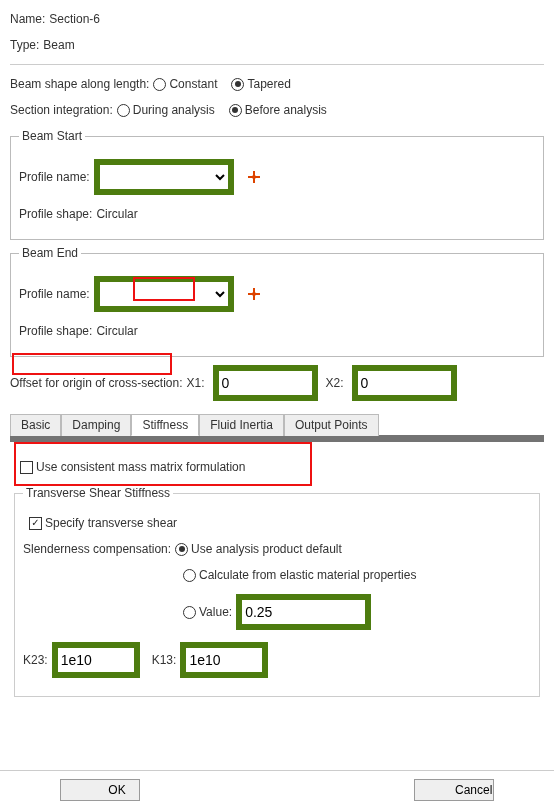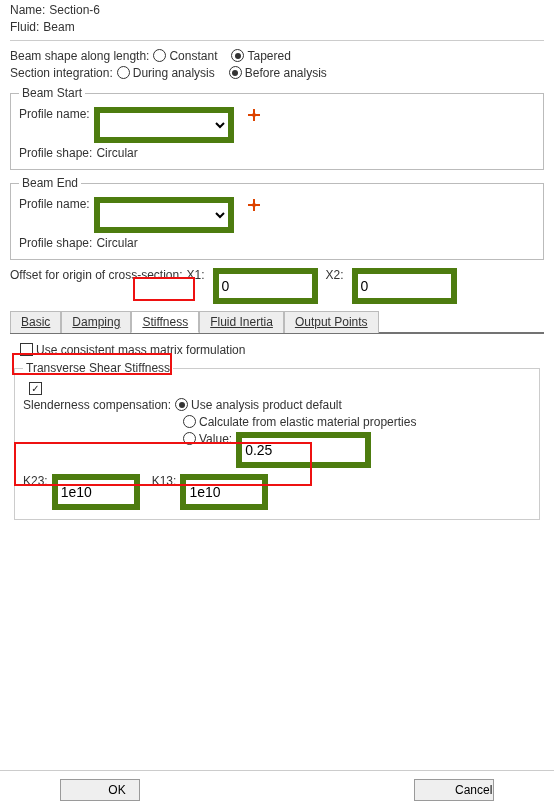--- a/index.html
+++ b/index.html
@@ -7,21 +7,21 @@
     margin: 0;
     font-family: "Segoe UI", Tahoma, sans-serif;
     font-size: 12px;
     color: #333;
     background: #fff;
     width: 554px;
     height: 807px;
     position: relative;
   }
   .content { padding: 0 10px 5px 10px; }
-  .row { display: flex; margin: 3px 0; }
+  .row { display: flex; align-items: center; margin: 12px 0; }
   .lbl { margin-right: 4px; white-space: nowrap; }
   .val { margin-right: 10px; }
   .hr { border-top: 1px solid #ccc; margin: 6px 0 8px 0; }
   .radio, .check {
     width: 13px; height: 13px; border: 1px solid #333; border-radius: 50%;
     display: inline-flex; align-items: center; justify-content: center;
     margin: 0 3px 0 6px; cursor: pointer; background:#fff;
   }
   .radio.first { margin-left: 0; }
   .radio .dot { width: 6px; height: 6px; border-radius:50%; background:#333; }
@@ -45,21 +45,21 @@
     align-items:center; justify-content:center; margin-left:12px;
     color:#d40; position:relative; cursor:pointer;
   }
   .cross-icon::before, .cross-icon::after {
     content:''; position:absolute; background:#d40;
   }
   .cross-icon::before { width:12px; height:2px; }
   .cross-icon::after  { width:2px; height:12px; }
   .cross-icon .dot { width:4px; height:4px; background:#d40; border-radius:50%; position:relative; z-index:1; }
   .offset-input { width: 105px; margin: 0 8px 0 4px; }
-  .tabs { display:flex; border-bottom:2px solid #737373; margin-top:6px;text-decoration:underline; }
+  .tabs { display:flex; border-bottom:7px solid #737373; margin-top:6px; }
   .tab {
     padding: 3px 10px; background:#eee; border:1px solid #bbb;
     border-bottom:none; margin-right:0px; cursor:pointer;
     position:relative; top:1px;
   }
   .tab.active { background:#fff; border-bottom:1px solid #fff; }
   .tab-body { padding:6px 4px; }
   .inner-fs { border:1px solid #ccc; margin:4px 0; padding:4px 8px 6px 8px; }
   .slender-stack { margin-left:160px; }
   .val-input { width:135px; background:#cde4ff; border:1px solid #7aa8d8; }
@@ -79,21 +79,21 @@
 </head>
 <body>
 
 <div class="content">
 
   <div class="row">
     <span class="lbl">Name:</span>
     <span class="val">Section-6</span>
   </div>
   <div class="row">
-    <span class="lbl">Fluid:</span>
+    <span class="lbl">Type:</span>
     <span class="val">Beam</span>
   </div>
 
   <div class="hr"></div>
 
   <div class="row">
     <span class="lbl">Beam shape along length:</span>
     <span class="radio first"></span>
     <span class="rlabel">Constant</span>
     <span class="radio">
@@ -168,20 +168,21 @@
       <span class="rlabel">Use consistent mass matrix formulation</span>
     </div>
 
     <fieldset class="inner-fs">
       <legend>Transverse Shear Stiffness</legend>
 
       <div class="row">
         <span class="check">
             <span class="tick">✓</span>
           </span>
+        <span class="rlabel">Specify transverse shear</span>
       </div>
 
       <div class="row">
         <span class="lbl">Slenderness compensation:</span>
         <span class="radio first">
             <span class="dot"></span>
           </span>
         <span class="rlabel">Use analysis product default</span>
       </div>
       <div class="row slender-stack">

